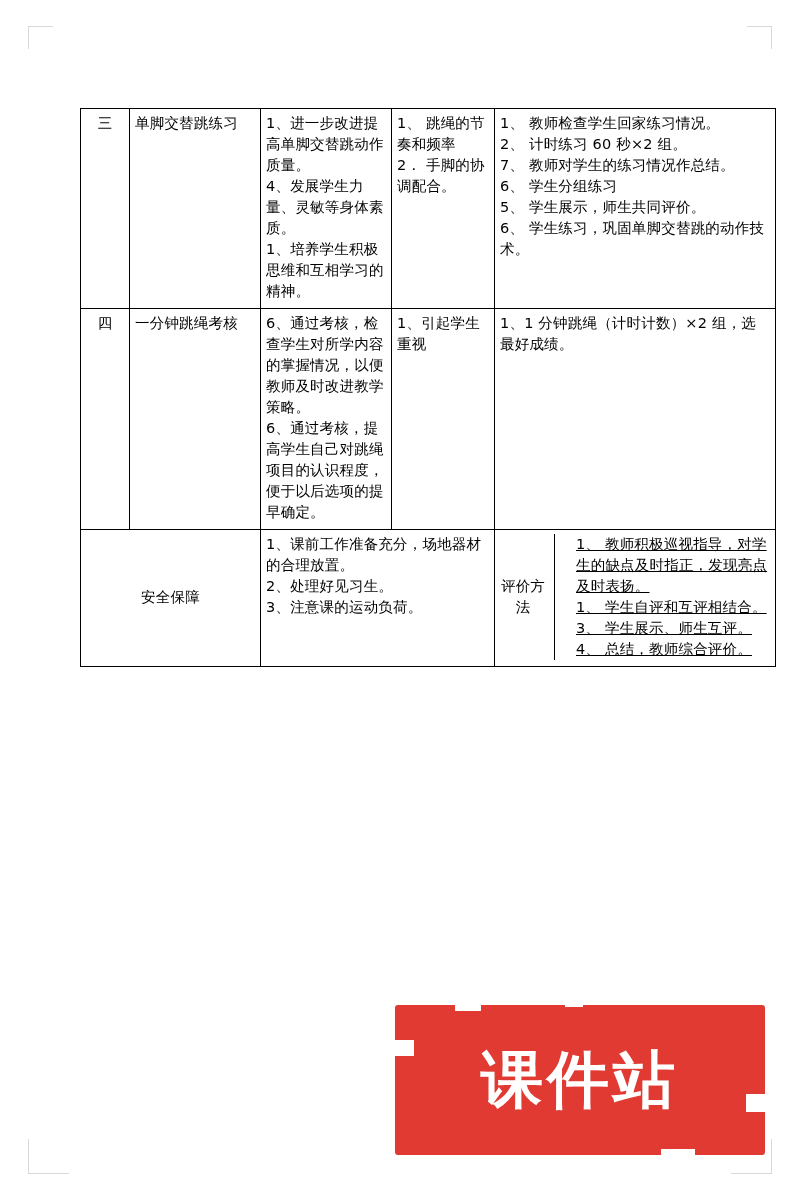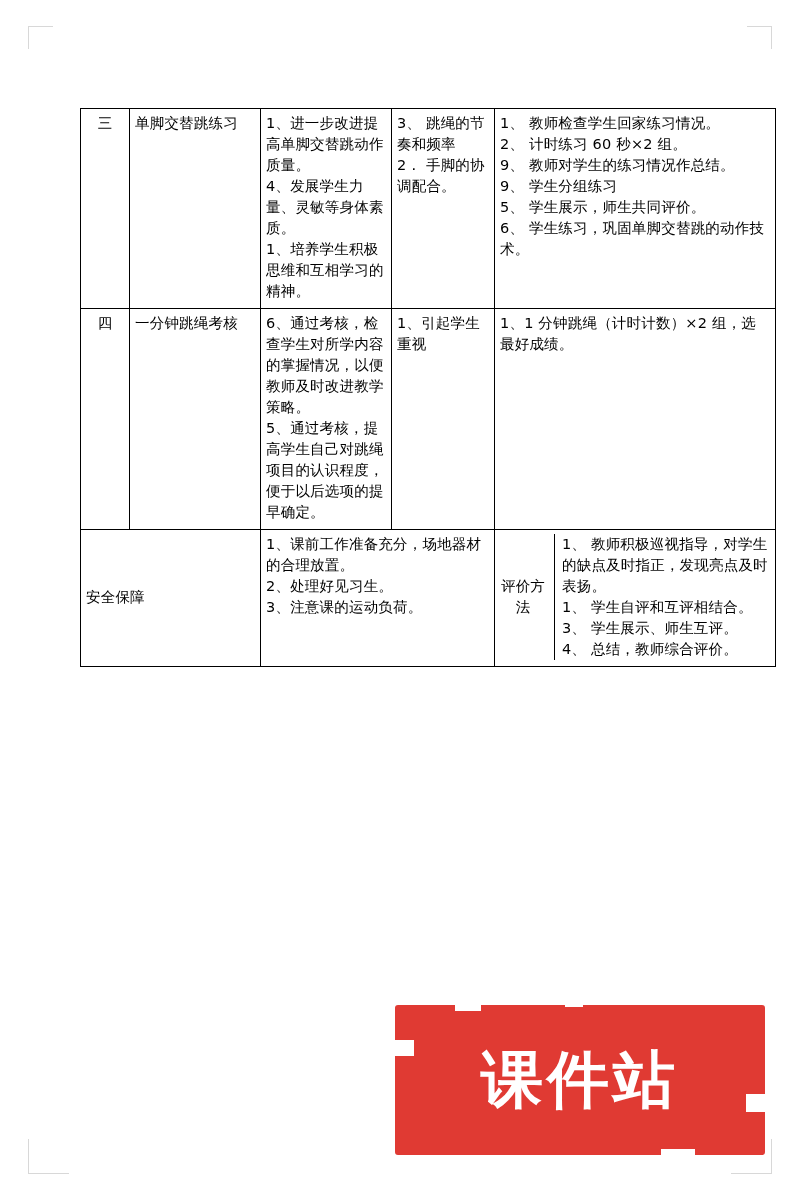--- a/index.html
+++ b/index.html
@@ -44,20 +44,21 @@
   .col-name  { width: 120px; margin-top: 13px; }
   .col-goal  { width: 120px; }
   .col-point { width: 92px; }
   .col-org   { width: 270px; margin-left: 33px; }
 
   .cell-lines > div { white-space: normal; }
 
   
   .bot-label {
     width: 80px;
+    text-align: center;
     vertical-align: middle !important;
     font-size: 14.5px;
     line-height: 1.5;
     margin-left: 20px;
   }
   .bot-safety { width: 278px; margin-top: 36px; }
   .bot-eval { width: 224px; }
 
   
   .edge-mark {
@@ -134,59 +135,59 @@
 
       <tr>
         <td class="col-idx">三</td>
         <td class="col-name">单脚交替跳练习</td>
         <td class="col-goal cell-lines">
           <div>1、进一步改进提高单脚交替跳动作质量。</div>
           <div>4、发展学生力量、灵敏等身体素质。</div>
           <div>1、培养学生积极思维和互相学习的精神。</div>
         </td>
         <td class="col-point cell-lines">
-          <div>3、 跳绳的节奏和频率</div>
+          <div>1、 跳绳的节奏和频率</div>
           <div>2． 手脚的协调配合。</div>
         </td>
         <td class="col-org cell-lines">
           <div>1、 教师检查学生回家练习情况。</div>
           <div>2、 计时练习 60 秒×2 组。</div>
-          <div>9、 教师对学生的练习情况作总结。</div>
-          <div>9、 学生分组练习</div>
+          <div>7、 教师对学生的练习情况作总结。</div>
+          <div>6、 学生分组练习</div>
           <div>5、 学生展示，师生共同评价。</div>
           <div>6、 学生练习，巩固单脚交替跳的动作技术。</div>
         </td>
       </tr>
 
       <tr>
         <td class="col-idx">四</td>
         <td class="col-name">一分钟跳绳考核</td>
         <td class="col-goal cell-lines">
           <div>6、通过考核，检查学生对所学内容的掌握情况，以便教师及时改进教学策略。</div>
-          <div>5、通过考核，提高学生自己对跳绳项目的认识程度，便于以后选项的提早确定。</div>
+          <div>6、通过考核，提高学生自己对跳绳项目的认识程度，便于以后选项的提早确定。</div>
         </td>
         <td class="col-point cell-lines">
           <div>1、引起学生重视</div>
         </td>
         <td class="col-org cell-lines">
           <div>1、1 分钟跳绳（计时计数）×2 组，选最好成绩。</div>
         </td>
       </tr>
 
       <tr>
         <td class="bot-label" colspan="2">安全保障</td>
         <td class="bot-safety cell-lines" colspan="2">
           <div>1、课前工作准备充分，场地器材的合理放置。</div>
           <div>2、处理好见习生。</div>
           <div>3、注意课的运动负荷。</div>
         </td>
         <td class="bot-eval cell-lines">
           <div style="display:flex; gap:8px;">
             <div style="flex:0 0 46px; text-align:center; align-self:center; line-height:1.5;">评价方法</div>
-            <div style="flex:1 1 auto; border-left:1px solid #000; padding-left:7px;">
+            <div style="flex:1 1 auto; border-left:1px solid #000; padding-left:21px;text-decoration:underline;">
               <div>1、 教师积极巡视指导，对学生的缺点及时指正，发现亮点及时表扬。</div>
               <div>1、 学生自评和互评相结合。</div>
               <div>3、 学生展示、师生互评。</div>
               <div>4、 总结，教师综合评价。</div>
             </div>
           </div>
         </td>
       </tr>
     </tbody>
   </table>

